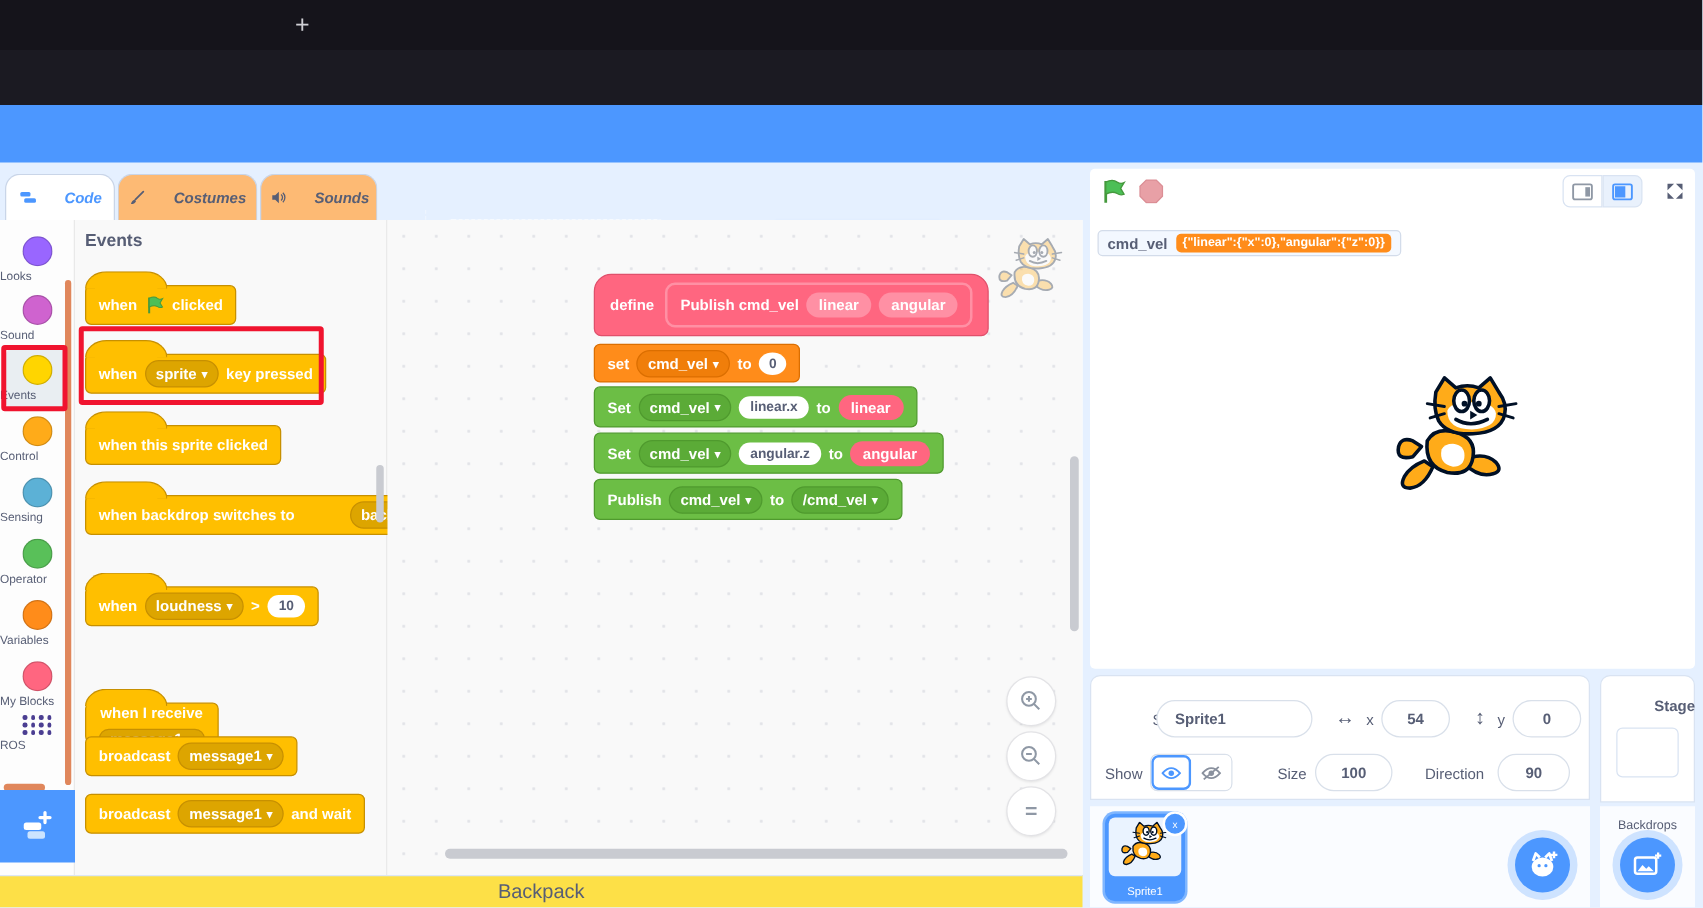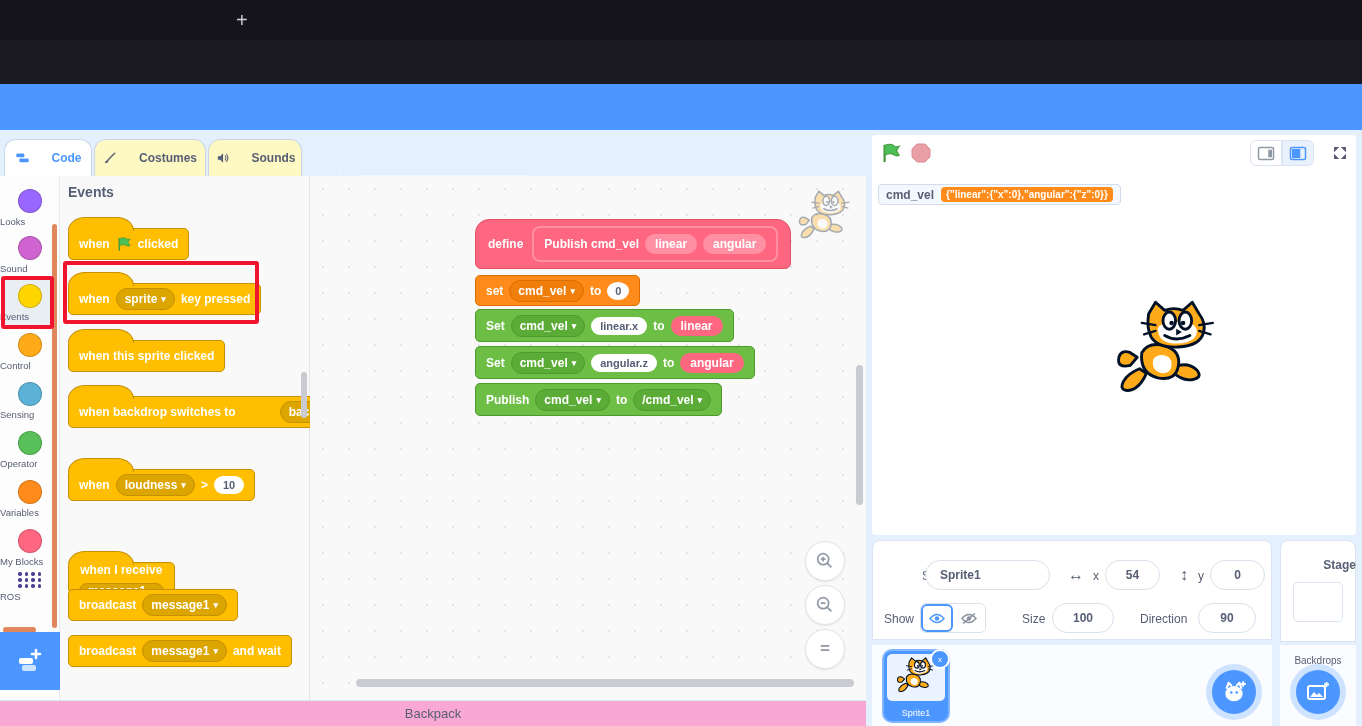--- a/index.html
+++ b/index.html
@@ -27,31 +27,31 @@
   .titleinput{left:356px;top:91px;width:176px;height:31px;border-radius:6px;border:1px dashed rgba(255,255,255,.55);
       background:rgba(255,255,255,.25);color:#fff;font-weight:700;font-size:13px;padding:0 10px;outline:none;
       font-family:"Liberation Sans",sans-serif;}
   .sharebtn{left:548px;top:92px;width:52px;height:29px;border-radius:4px;background:#A18977;color:#EFE8DF;
       font-size:12px;font-weight:600;display:flex;align-items:center;justify-content:center;}
   .seeproj{left:618px;top:91px;width:136px;height:31px;border-radius:4px;border:1px solid rgba(222,235,255,.35);
       color:#C6DCFF;font-size:12px;font-weight:600;display:flex;align-items:center;justify-content:center;gap:6px;}
   .avatar{left:1237px;top:95px;width:25px;height:25px;border-radius:4px;background:#9C8BD8;overflow:hidden;}
   
   .gtab{top:139px;height:37px;border:1px solid #C9D5E8;border-bottom:none;border-radius:12px 12px 0 0;
-        display:flex;align-items:center;justify-content:center;gap:22px;font-size:12px;font-weight:600;}
+        display:flex;align-items:center;justify-content:center;gap:22px;font-size:12px;font-weight:600;font-style:italic;}
   .gtab.active{background:#fff;color:#4C97FF;z-index:3;}
-  .gtab.inactive{background:#fef9c3;color:#575E75;}
+  .gtab.inactive{background:#fdba74;color:#575E75;}
   
   .editor{left:0;top:176px;width:866px;height:524px;background:#fff;}
   .catcol{left:0;top:176px;width:60px;height:524px;background:#FDFDFD;border-right:1px solid #E9E9E9;}
   .palette{left:60px;top:176px;width:250px;height:524px;background:#F9F9F9;border-right:1px solid #E5E5E5;}
   .codearea{left:310px;top:176px;width:556px;height:524px;background:#F9F9F9;
      background-image:radial-gradient(circle,#E3E4E8 1px,rgba(0,0,0,0) 1.4px);background-size:26px 26px;}
-  .backpack{left:0;top:700px;width:866px;height:26px;background:#f9a8d4;border-top:1px solid #DCE7F5;
-     display:flex;align-items:center;justify-content:center;color:#575E75;font-size:13px;}
+  .backpack{left:0;top:700px;width:866px;height:26px;background:#fde047;border-top:1px solid #DCE7F5;
+     display:flex;align-items:center;justify-content:center;color:#575E75;font-size:16px;}
   .stagepanel{left:872px;top:135px;width:484px;height:400px;background:#fff;border-radius:4px;}
   .spritepanel{left:872px;top:540px;width:400px;height:100px;background:#fff;border:1px solid #D9E3F2;border-radius:8px 8px 0 0;}
   .spritelist{left:872px;top:645px;width:400px;height:81px;background:#FAFCFF;}
   .rightcol-top{left:1280px;top:540px;width:76px;height:102px;background:#fff;border:1px solid #D9E3F2;border-radius:8px 8px 0 0;}
   .rightcol-bottom{left:1280px;top:645px;width:76px;height:81px;background:#FAFCFF;}
   
   .catitem{width:60px;text-align:left;color:#575E75;font-size:9.5px;}
   .catcircle{width:22px;height:22px;border-radius:50%;margin:0 auto 3px auto;border:1px solid rgba(0,0,0,.18);}
   .catsel{left:4px;top:278px;width:50px;height:50px;background:#E9EEF2;border-radius:8px;}
   .salmon{background:#E0875C;border-radius:3px;}

